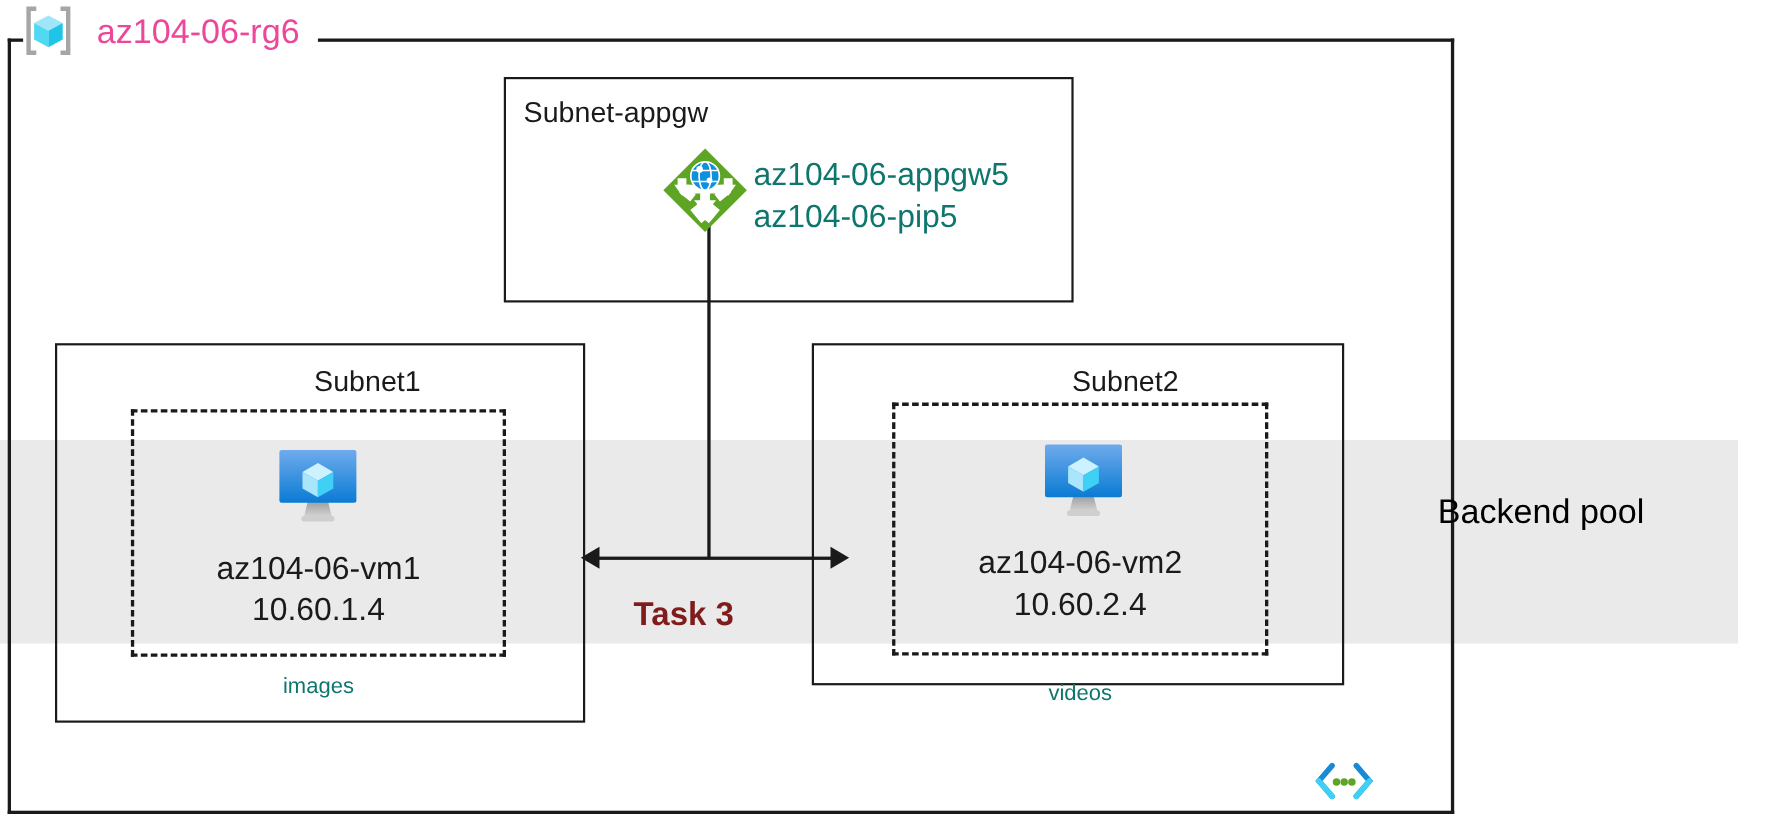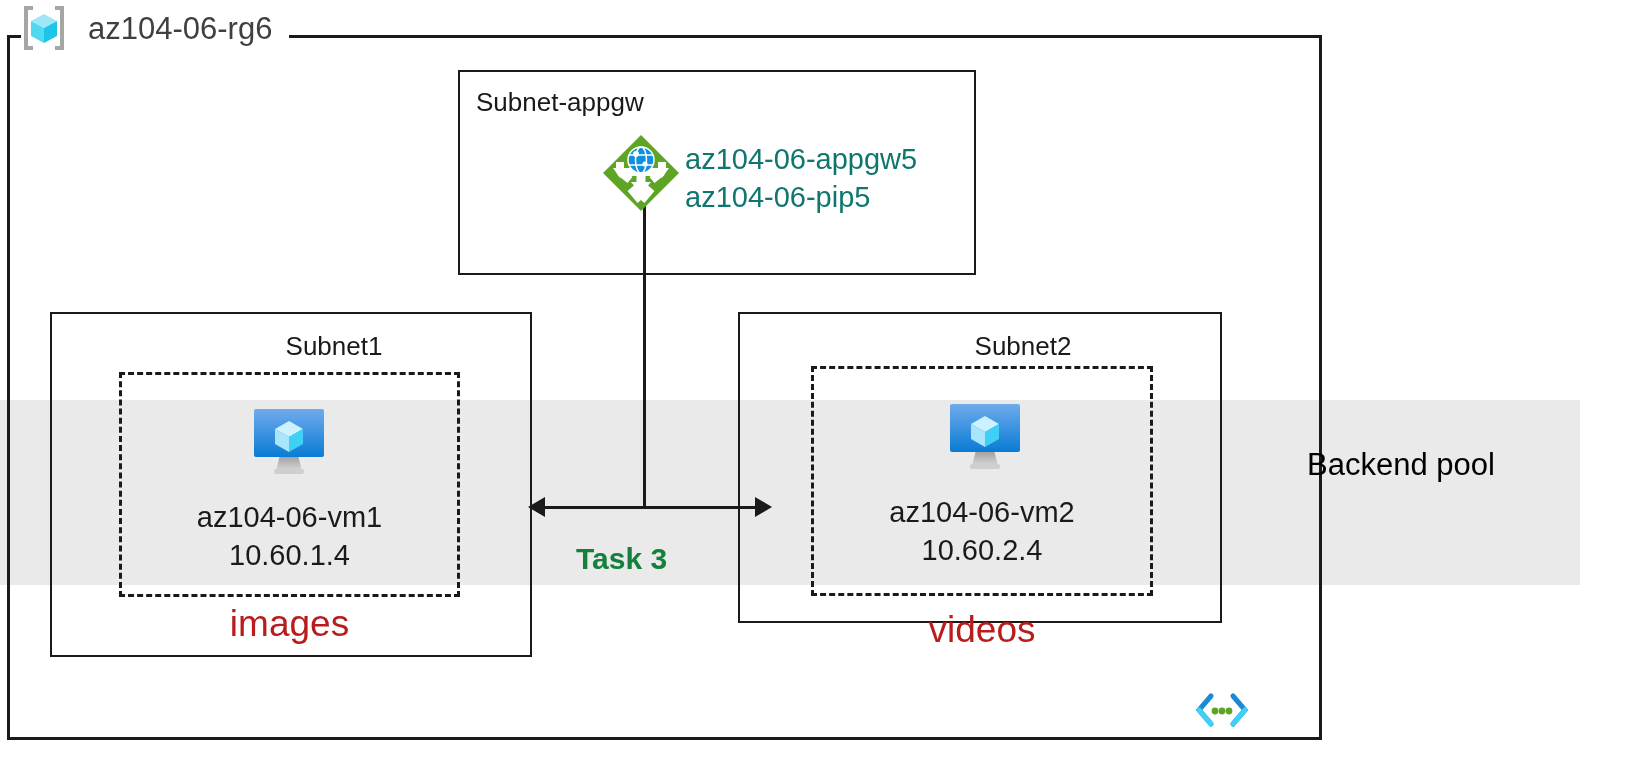--- a/index.html
+++ b/index.html
@@ -34,21 +34,21 @@
   .rg-top-right{left:282px;top:0px;width:1033px;height:3px;}
   .rg-left{left:0px;top:0px;width:3px;height:705px;}
   .rg-right{left:1312px;top:0px;width:3px;height:705px;}
   .rg-bottom{left:0px;top:702px;width:1315px;height:3px;}
 
   .rg-icon{
     position:absolute;left:20px;top:4px;width:48px;height:48px;z-index:7;
   }
   .rg-title{
     position:absolute;left:88px;top:12px;
-    font-size:31px;line-height:34px;color:#404040;white-space:nowrap;z-index:7;
+    font-size:31px;line-height:34px;color:#ec4899;white-space:nowrap;z-index:7;
   }
 
   
   .subnet{
     position:absolute;border:2.5px solid #1a1a1a;background:transparent;
     z-index:5;box-sizing:border-box;
   }
   .subnet-title{
     position:absolute;width:100%;text-align:center;
     font-size:26px;line-height:32px;color:#1a1a1a;
@@ -83,21 +83,21 @@
 
   .vm-text{
     position:absolute;text-align:center;z-index:7;
     font-size:29px;line-height:38px;color:#1a1a1a;white-space:nowrap;
   }
   .vm-text-1{left:119px;top:498px;width:341px;}
   .vm-text-2{left:811px;top:493px;width:342px;}
 
   .vm-caption{
     position:absolute;text-align:center;z-index:7;
-    font-size:37px;line-height:32px;color:#b91c1c;white-space:nowrap;
+    font-size:20px;line-height:32px;color:#0f766e;white-space:nowrap;
   }
   .vm-caption-1{left:119px;top:608px;width:341px;}
   .vm-caption-2{left:811px;top:614px;width:342px;}
 
   
   .conn{position:absolute;background:#1a1a1a;z-index:7;}
   .conn-vert{left:643px;top:205px;width:3px;height:303px;}
   .conn-horiz{left:540px;top:506px;width:222px;height:3px;}
   .arrow-head{position:absolute;width:0;height:0;z-index:7;}
   .arrow-left{
@@ -169,21 +169,21 @@
   </div>
   <div class="appgw-names">
     <div>az104-06-appgw5</div>
     <div>az104-06-pip5</div>
   </div>
 
   <div class="conn conn-vert"></div>
   <div class="conn conn-horiz"></div>
   <div class="arrow-head arrow-left"></div>
   <div class="arrow-head arrow-right"></div>
-  <div class="task-label" style="color:#15803d">Task 3</div>
+  <div class="task-label" style="color:#7f1d1d">Task 3</div>
 
   <div class="subnet subnet1">
     <div class="subnet-title">Subnet1</div>
   </div>
   <div class="vm-dashed vm-dashed-1"></div>
   <div class="vm-icon vm-icon-1">
     <svg viewBox="0 0 78 72" width="78" height="72">
       <defs>
         <linearGradient id="scr1" x1="0" y1="0" x2="0" y2="1">
           <stop offset="0%" stop-color="#6fabec"></stop>

